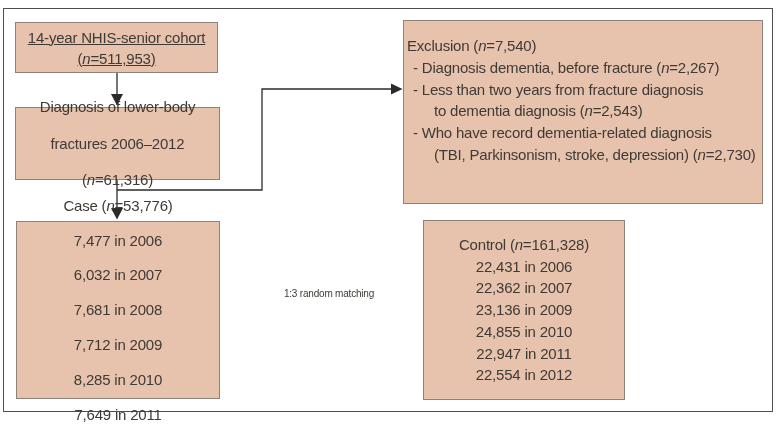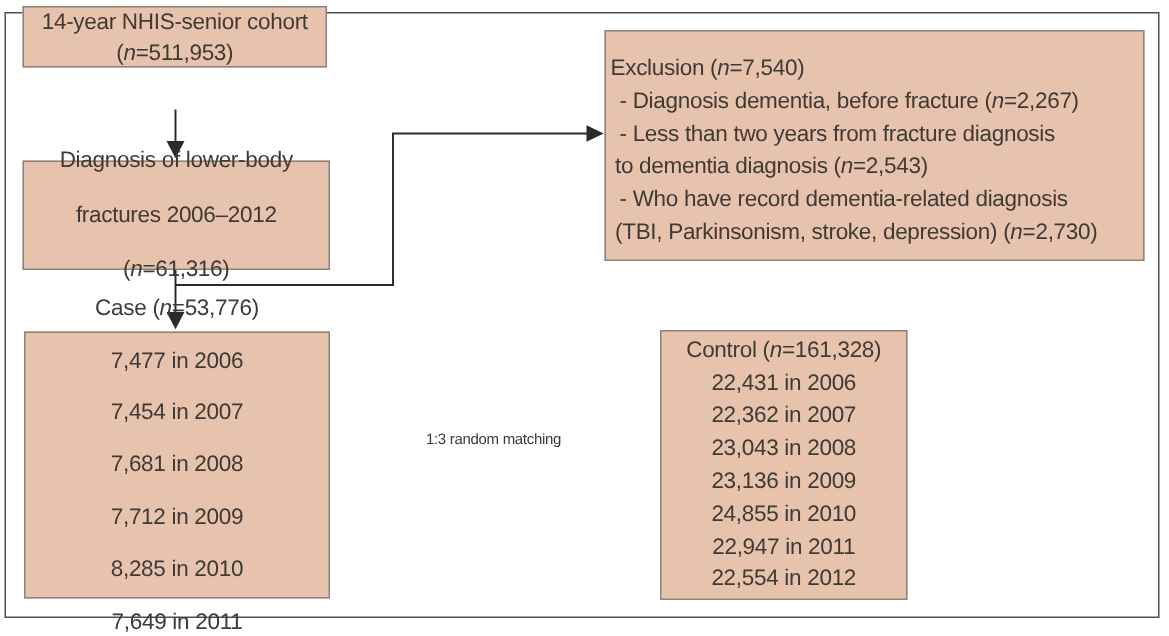--- a/index.html
+++ b/index.html
@@ -15,28 +15,28 @@
     background:#ffffff;
   }
   .connector-layer{position:absolute;left:0;top:0;width:779px;height:424px;pointer-events:none;}
   .fbox{
     position:absolute;box-sizing:border-box;
     background:var(--box-fill,#e7c3ae);
     border:1px solid var(--box-border,#8e8279);
     font-size:15px;line-height:21.8px;letter-spacing:-0.2px;
   }
   .fbox.centered{display:flex;flex-direction:column;justify-content:center;text-align:center;}
-  .box-cohort{left:15px;top:4px;width:203px;height:41px;line-height:21px;}
+  .box-cohort{left:15px;top:22px;width:203px;height:51px;line-height:21px;text-decoration:underline;}
   .box-fracture{left:15px;top:107px;width:205px;height:73px;line-height:21.5px;gap:15px;}
-  .box-exclusion{left:403px;top:20px;width:360px;height:154px;padding-top:14px;}
+  .box-exclusion{left:403px;top:20px;width:360px;height:184px;padding-top:14px;}
   .box-case{left:16px;top:221px;width:204px;height:178px;gap:13px;}
-  .box-control{left:440px;top:220px;width:165px;height:180px;}
+  .box-control{left:423px;top:220px;width:202px;height:180px;}
   .x-title{padding-left:3px;}
   .x-bullet{padding-left:9px;}
-  .x-cont{padding-left:6px;}
+  .x-cont{padding-left:30px;}
   .matching-label{
     position:absolute;left:229px;top:288px;width:200px;
     text-align:center;font-size:10px;letter-spacing:-0.2px;
   }
   i{font-style:italic;}
 </style>
 </head>
 <body>
 
 <div class="stage">
@@ -72,32 +72,31 @@
     <div class="x-bullet">- Diagnosis dementia, before fracture (<i>n</i>=2,267)</div>
     <div class="x-bullet">- Less than two years from fracture diagnosis</div>
     <div class="x-cont">to dementia diagnosis (<i>n</i>=2,543)</div>
     <div class="x-bullet">- Who have record dementia-related diagnosis</div>
     <div class="x-cont">(TBI, Parkinsonism, stroke, depression) (<i>n</i>=2,730)</div>
   </div>
 
   <div class="fbox centered box-case">
     <div>Case (<i>n</i>=53,776)</div>
     <div>7,477 in 2006</div>
-    <div>7,454 in 2007</div>
+    <div>6,032 in 2007</div>
     <div>7,681 in 2008</div>
     <div>7,712 in 2009</div>
     <div>8,285 in 2010</div>
     <div>7,649 in 2011</div>
   </div>
 
   <div class="fbox centered box-control">
     <div>Control (<i>n</i>=161,328)</div>
     <div>22,431 in 2006</div>
     <div>22,362 in 2007</div>
-    <div>23,043 in 2008</div>
     <div>23,136 in 2009</div>
     <div>24,855 in 2010</div>
     <div>22,947 in 2011</div>
     <div>22,554 in 2012</div>
   </div>
 
   <div class="matching-label">1:3 random matching</div>
 
 </div>
 

